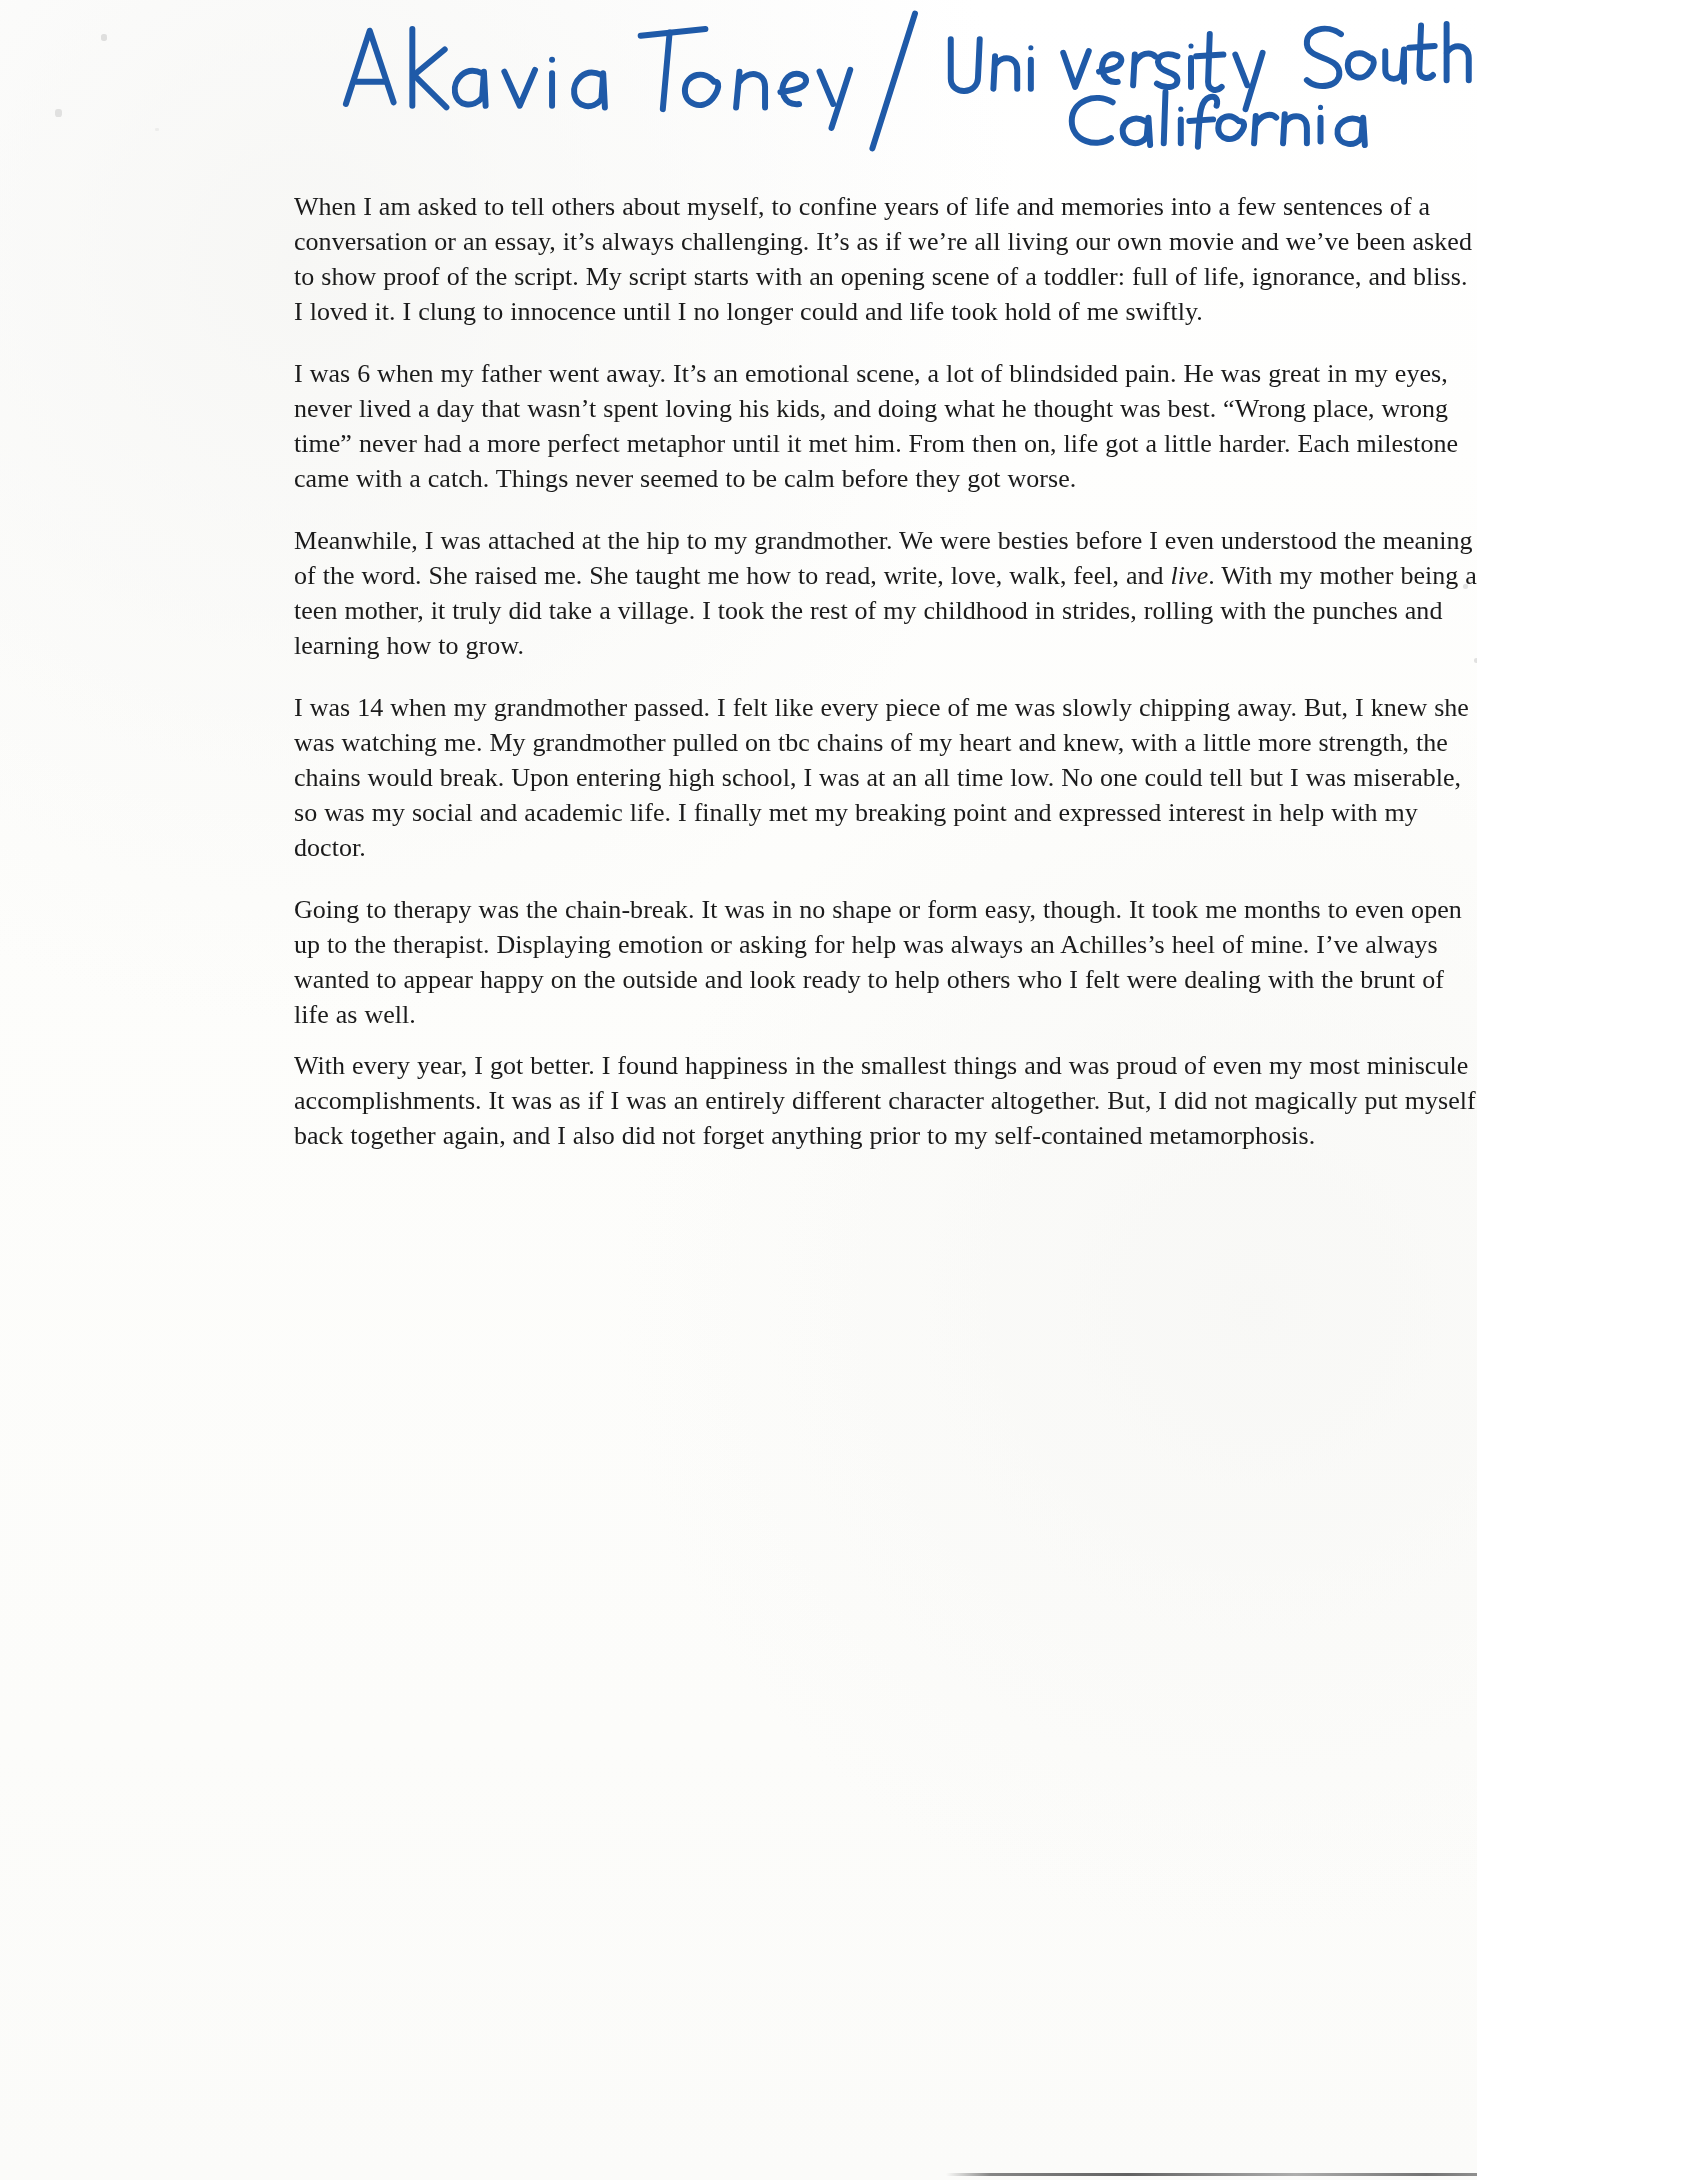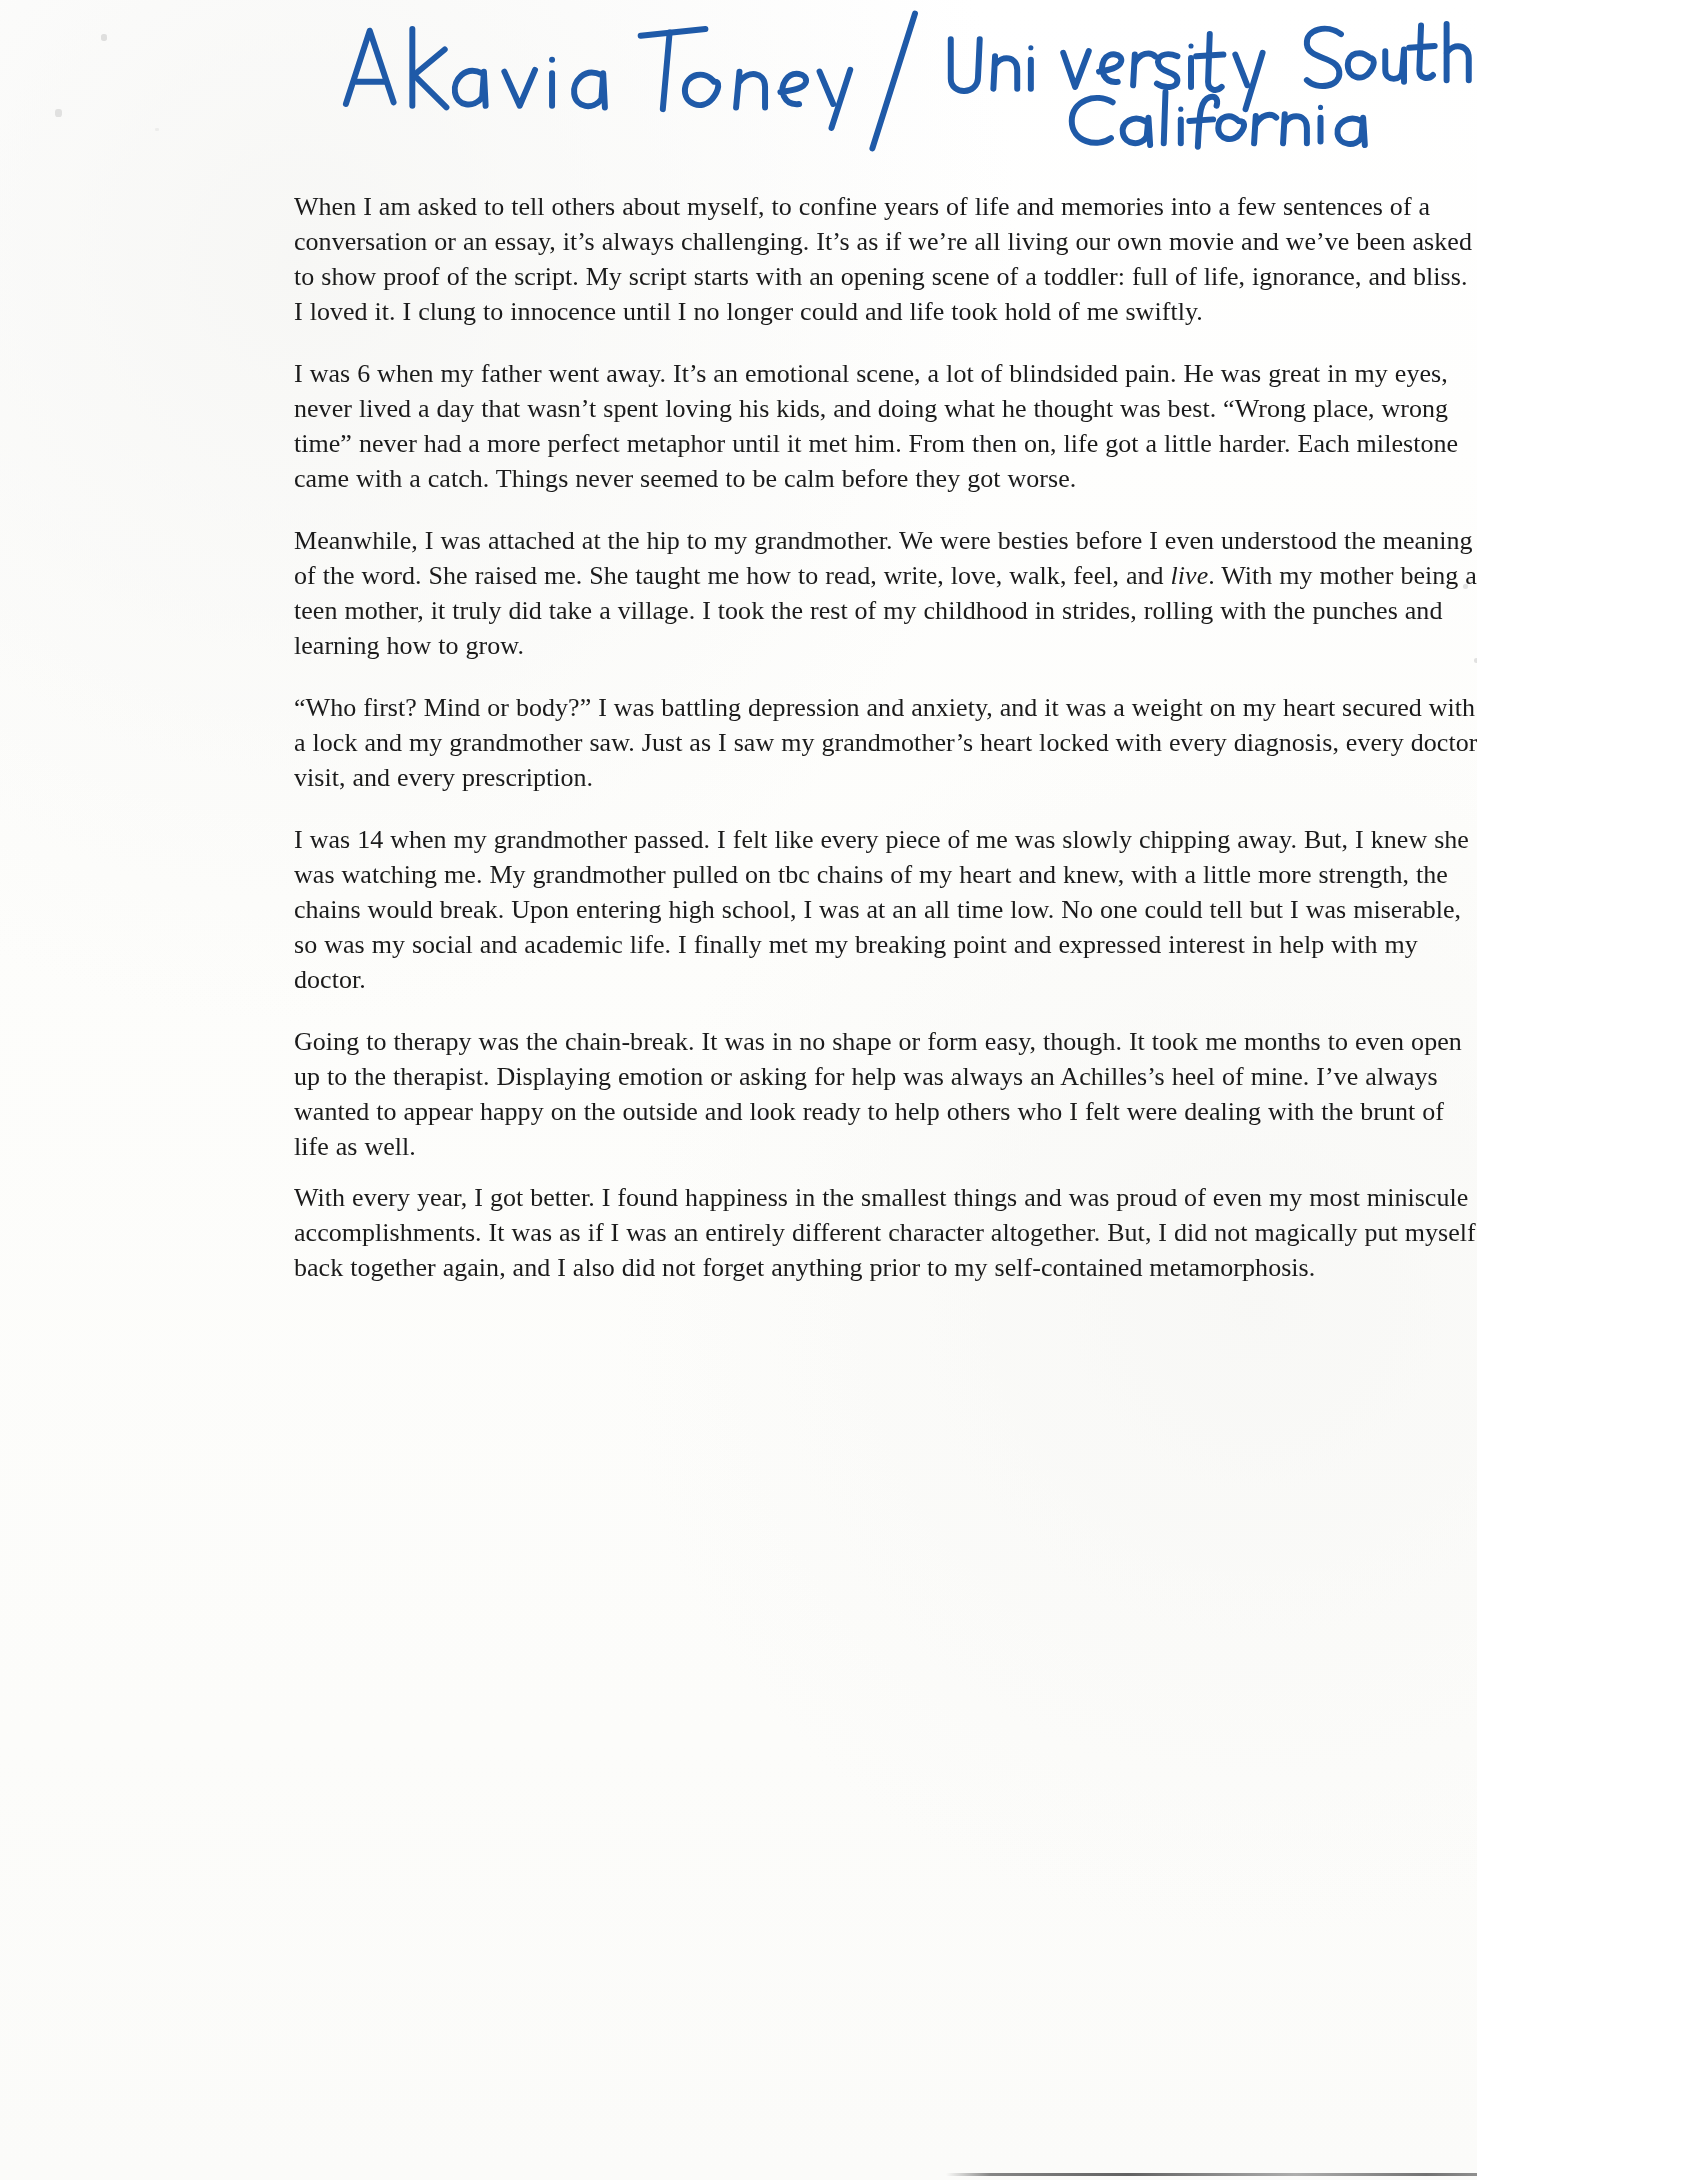--- a/index.html
+++ b/index.html
@@ -212,21 +212,20 @@
 
   <div id="body-text">
 
     <p class="para">When I am asked to tell others about myself, to confine years of life and memories into a few sentences of a conversation or an essay, it’s always challenging. It’s as if we’re all living our own movie and we’ve been asked to show proof of the script. My script starts with an opening scene of a toddler: full of life, ignorance, and bliss. I loved it. I clung to innocence until I no longer could and life took hold of me swiftly.</p>
 
     <p class="para">I was 6 when my father went away. It’s an emotional scene, a lot of blindsided pain. He was great in my eyes, never lived a day that wasn’t spent loving his kids, and doing what he thought was best. “Wrong place, wrong time” never had a more perfect metaphor until it met him. From then on, life got a little harder. Each milestone came with a catch. Things never seemed to be calm before they got worse.</p>
 
     <p class="para"><span>Meanwhile, I was attached at the hip to my grandmother. We were besties before I even understood the meaning of the word. She raised me. She taught me how to read, write, love, walk, feel, and </span><em>live</em><span>. With my mother being a teen mother, it truly did take a village. I took the rest of my childhood in strides, rolling with the punches and learning how to grow.</span></p>
 
 
-    <p class="para"> “Who first? Mind or body?” I was battling depression and anxiety, and it was a weight on my heart secured with a lock and my grandmother saw. Just as I saw my grandmother’s heart locked with every diagnosis, every doctor visit, and every prescription.</p>
 
     <p class="para">I was 14 when my grandmother passed. I felt like every piece of me was slowly chipping away. But, I knew she was watching me. My grandmother pulled on tbc chains of my heart and knew, with a little more strength, the chains would break. Upon entering high school, I was at an all time low. No one could tell but I was miserable, so was my social and academic life. I finally met my breaking point and expressed interest in help with my doctor.</p>
 
     <p class="para tight">Going to therapy was the chain-break. It was in no shape or form easy, though. It took me months to even open up to the therapist. Displaying emotion or asking for help was always an Achilles’s heel of mine. I’ve always wanted to appear happy on the outside and look ready to help others who I felt were dealing with the brunt of life as well.</p>
 
 
     <p class="para">With every year, I got better. I found happiness in the smallest things and was proud of even my most miniscule accomplishments. It was as if I was an entirely different character altogether. But, I did not magically put myself back together again, and I also did not forget anything prior to my self-contained metamorphosis.</p>
 
   </div>
 

